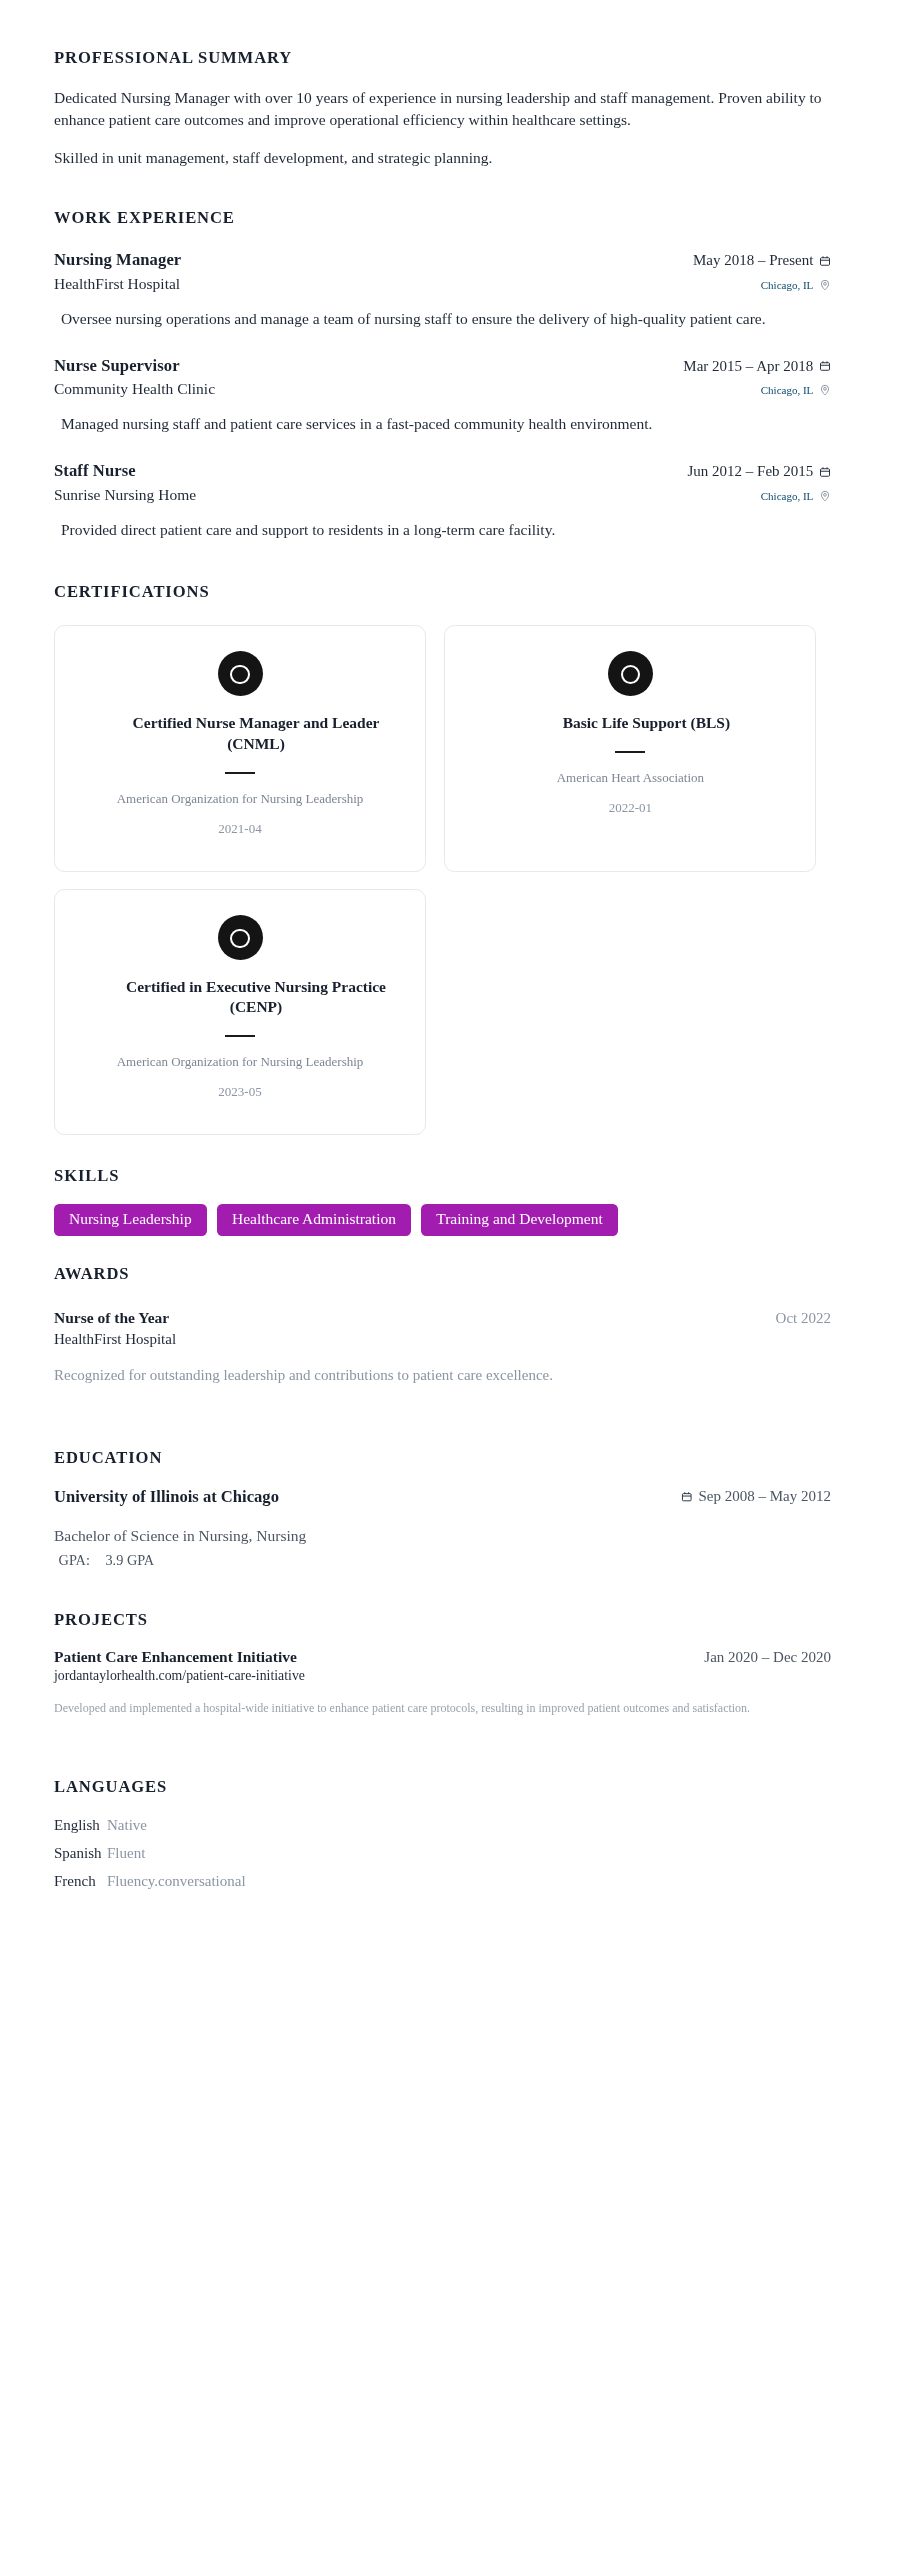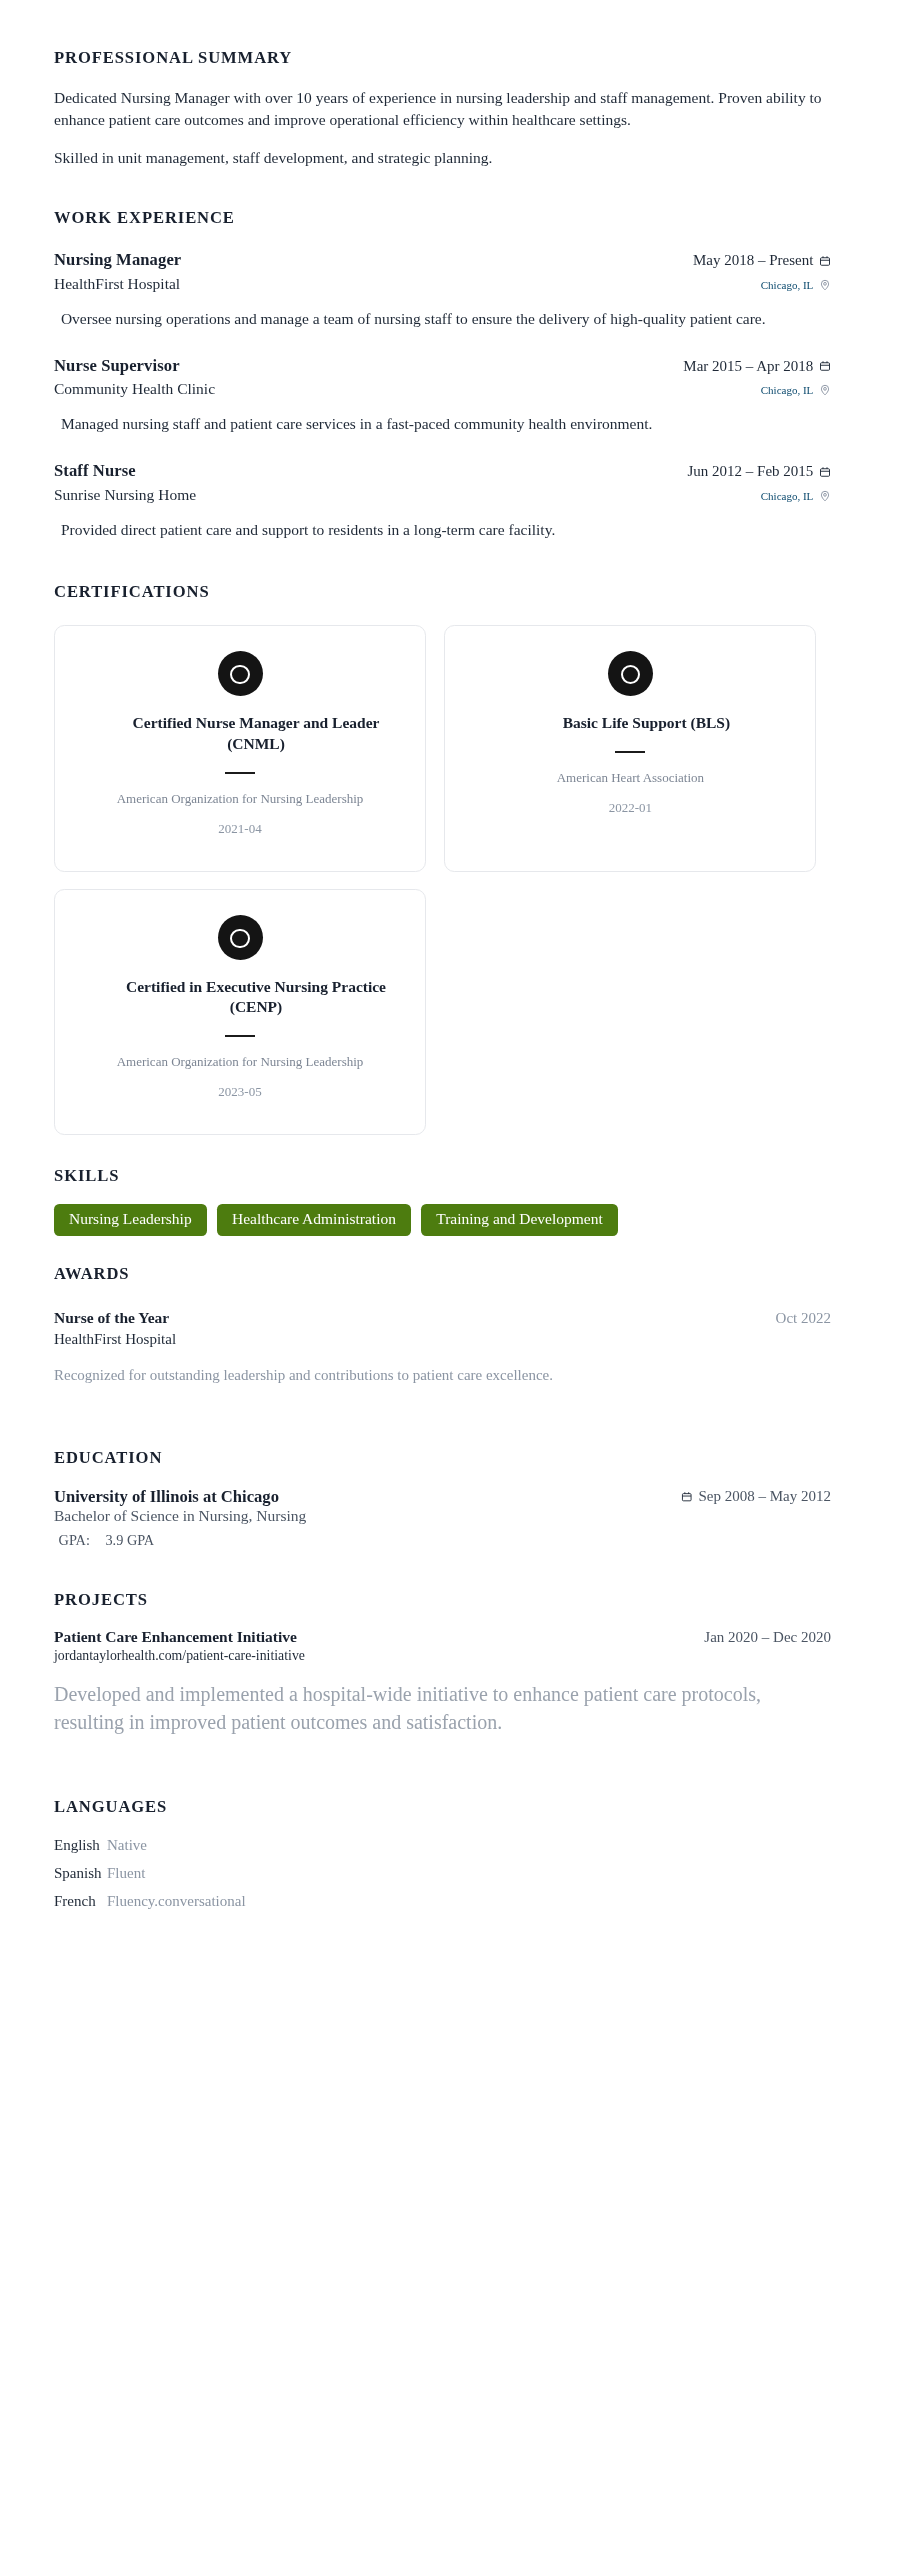--- a/index.html
+++ b/index.html
@@ -134,21 +134,21 @@
   }
   .cert-date {
     font-size:13px;
     color:#8b95a3;
     margin-top:12.6px;
   }
 
   
   .skill-row { display:flex; flex-wrap:wrap; gap:10.3px; }
   .skill-pill {
-    background:#4d7c0f;
+    background:#a21caf;
     color:#ffffff;
     font-size:15.5px;
     padding:6.3px 15px 8px 15px;
     border-radius:5.2px;
     line-height:1.18;
     white-space:nowrap;
   }
 
   
   .award-row {
@@ -157,30 +157,30 @@
     align-items:baseline;
   }
   .award-title { font-size:15.5px; font-weight:700; color:#18202e; }
   .award-date  { font-size:15px; color:#8b95a3; white-space:nowrap; }
   .award-org   { font-size:15px; color:#1f2937; margin-top:4.6px; }
   .award-desc  { font-size:15px; color:#8b95a3; margin-top:17px; line-height:1.4; }
 
   
   .edu-row { display:flex; justify-content:space-between; align-items:baseline; }
   .edu-school { font-size:16.6px; font-weight:700; color:#18202e; }
-  .edu-degree { font-size:15.5px; color:#4b5563; margin-top:0; }
+  .edu-degree { font-size:15.5px; color:#4b5563; margin-top:20px; }
   .edu-gpa    { font-size:14.3px; color:#4b5563; margin-top:6.9px; padding-left:4.6px; }
   .edu-gpa .gpa-label { margin-right:12px; }
 
   
   .proj-row { display:flex; justify-content:space-between; align-items:baseline; }
   .proj-title { font-size:15.5px; font-weight:700; color:#18202e; }
   .proj-date  { font-size:15px; color:#4b5563; white-space:nowrap; }
   .proj-link  { font-size:13.8px; color:#1f2937; margin-top:2px; }
-  .proj-desc  { font-size:20px; color:#9aa2ad; margin-top:16px; line-height:1.44; max-width:763px; }
+  .proj-desc  { font-size:12px; color:#9aa2ad; margin-top:16px; line-height:1.44; max-width:763px; }
 
   
   .lang-table { display:flex; flex-direction:column; gap:11px; }
   .lang-row { display:flex; align-items:baseline; }
   .lang-name  { font-size:15px; color:#1f2937; width:53px; flex:0 0 auto; }
   .lang-level { font-size:15px; color:#8b95a3; }
 </style>
 </head>
 <body>
 

